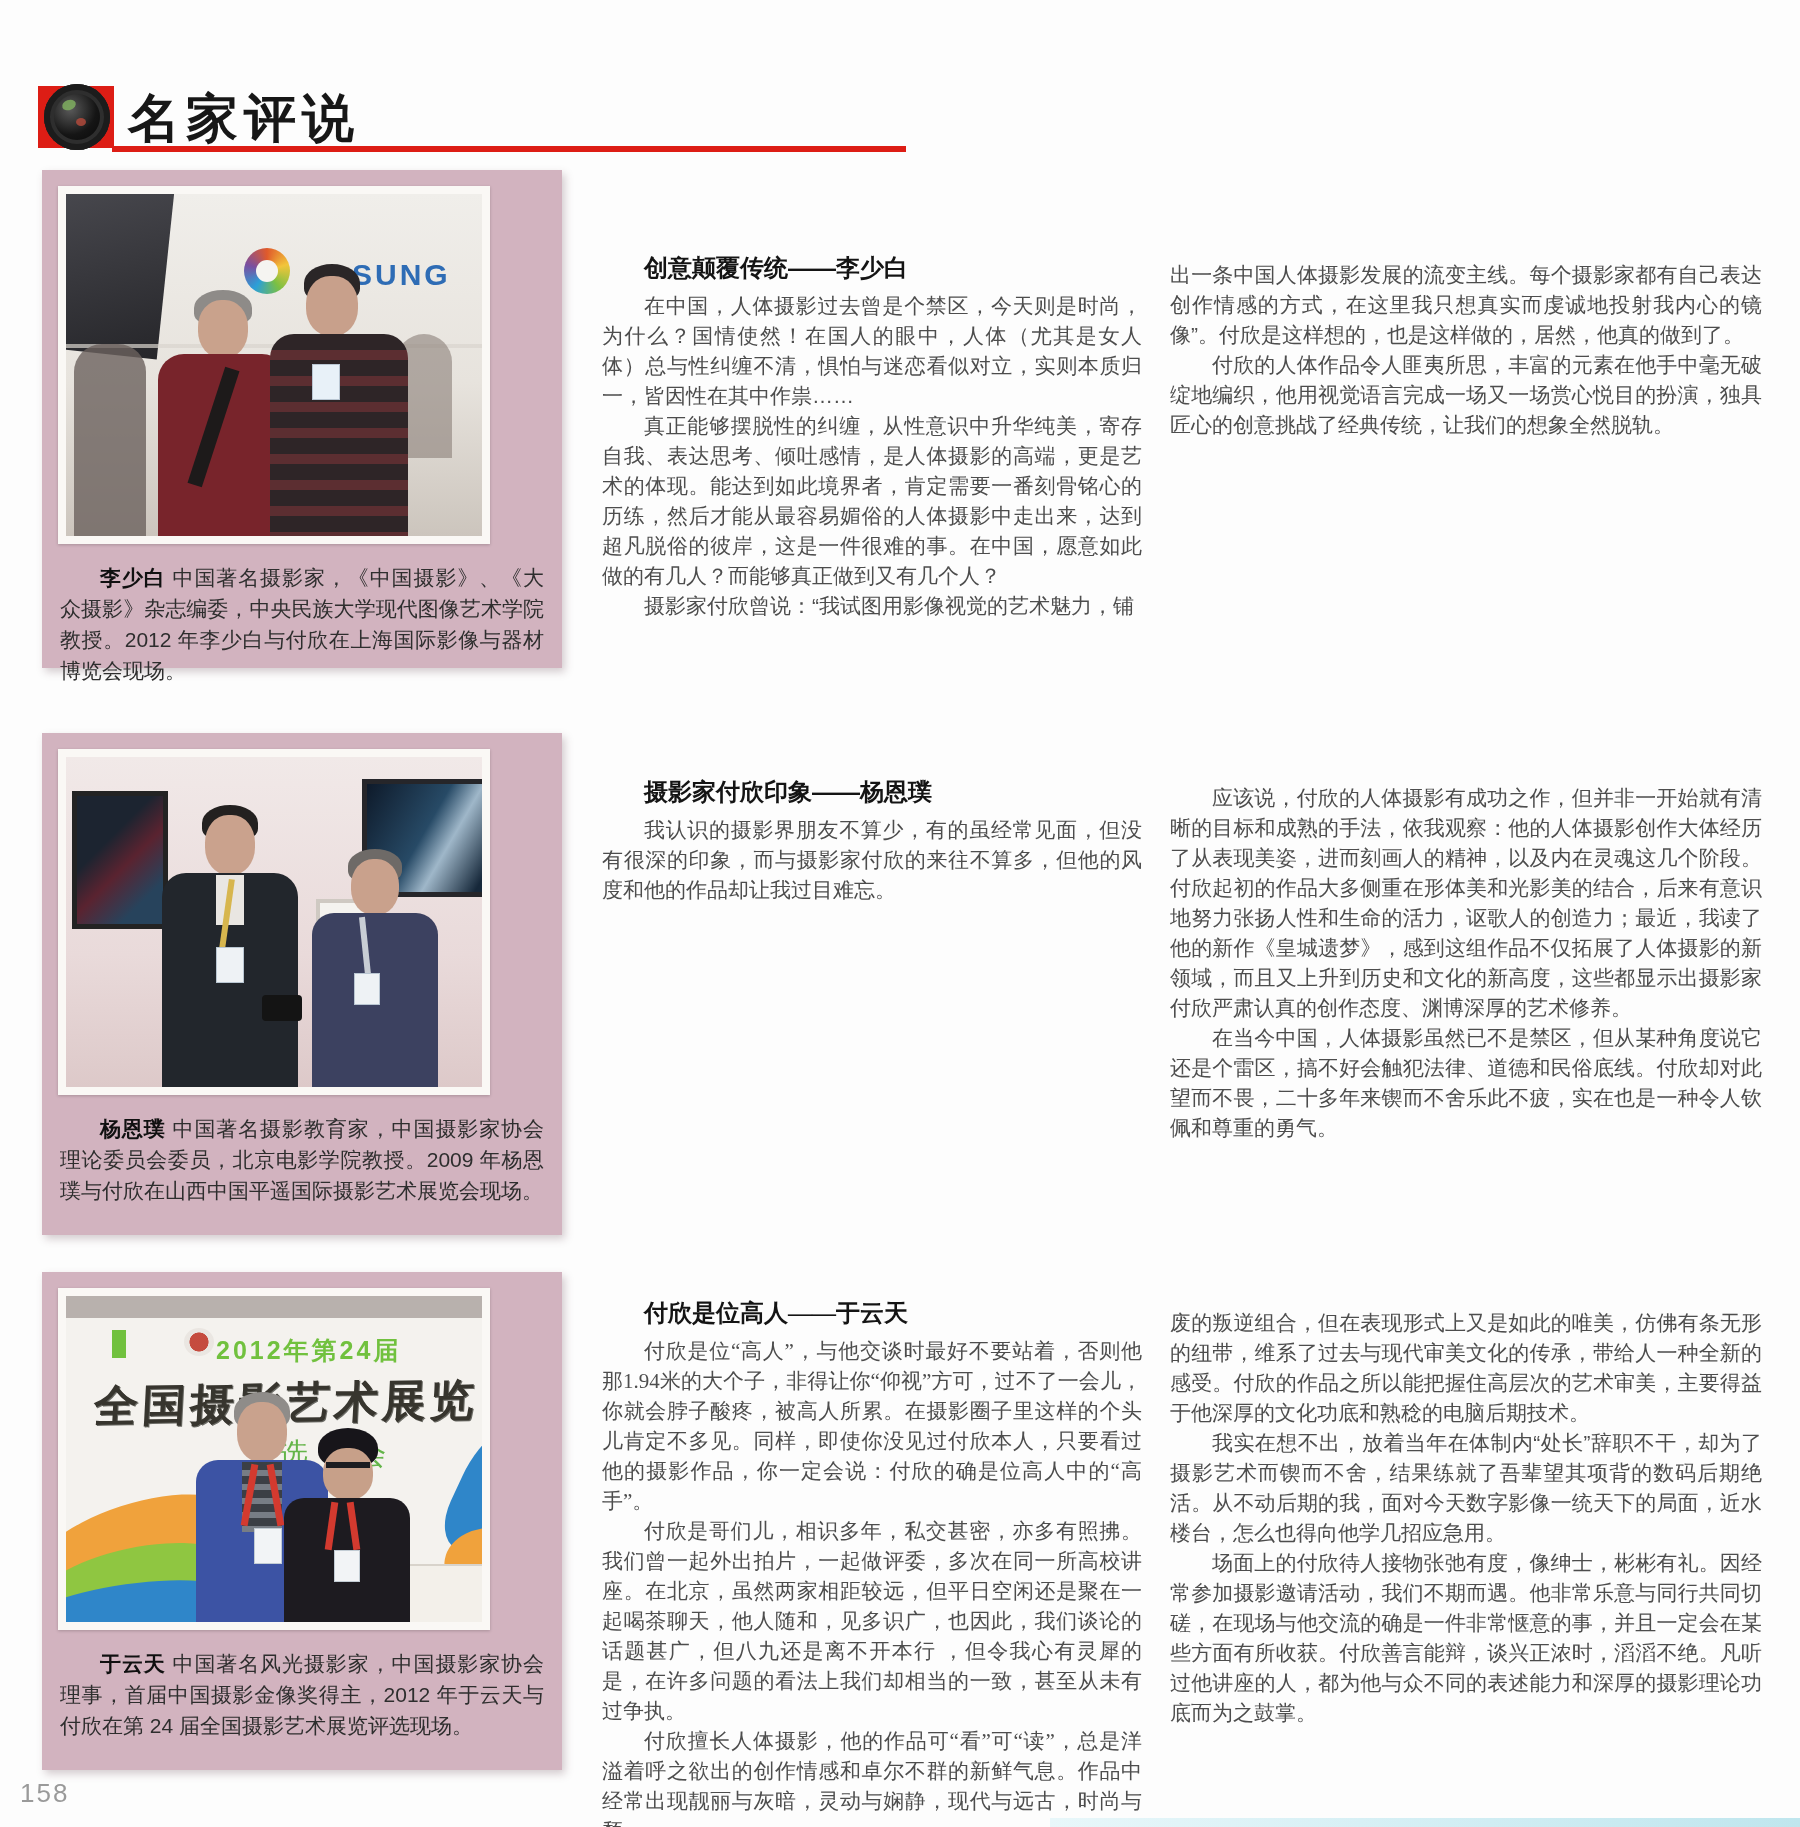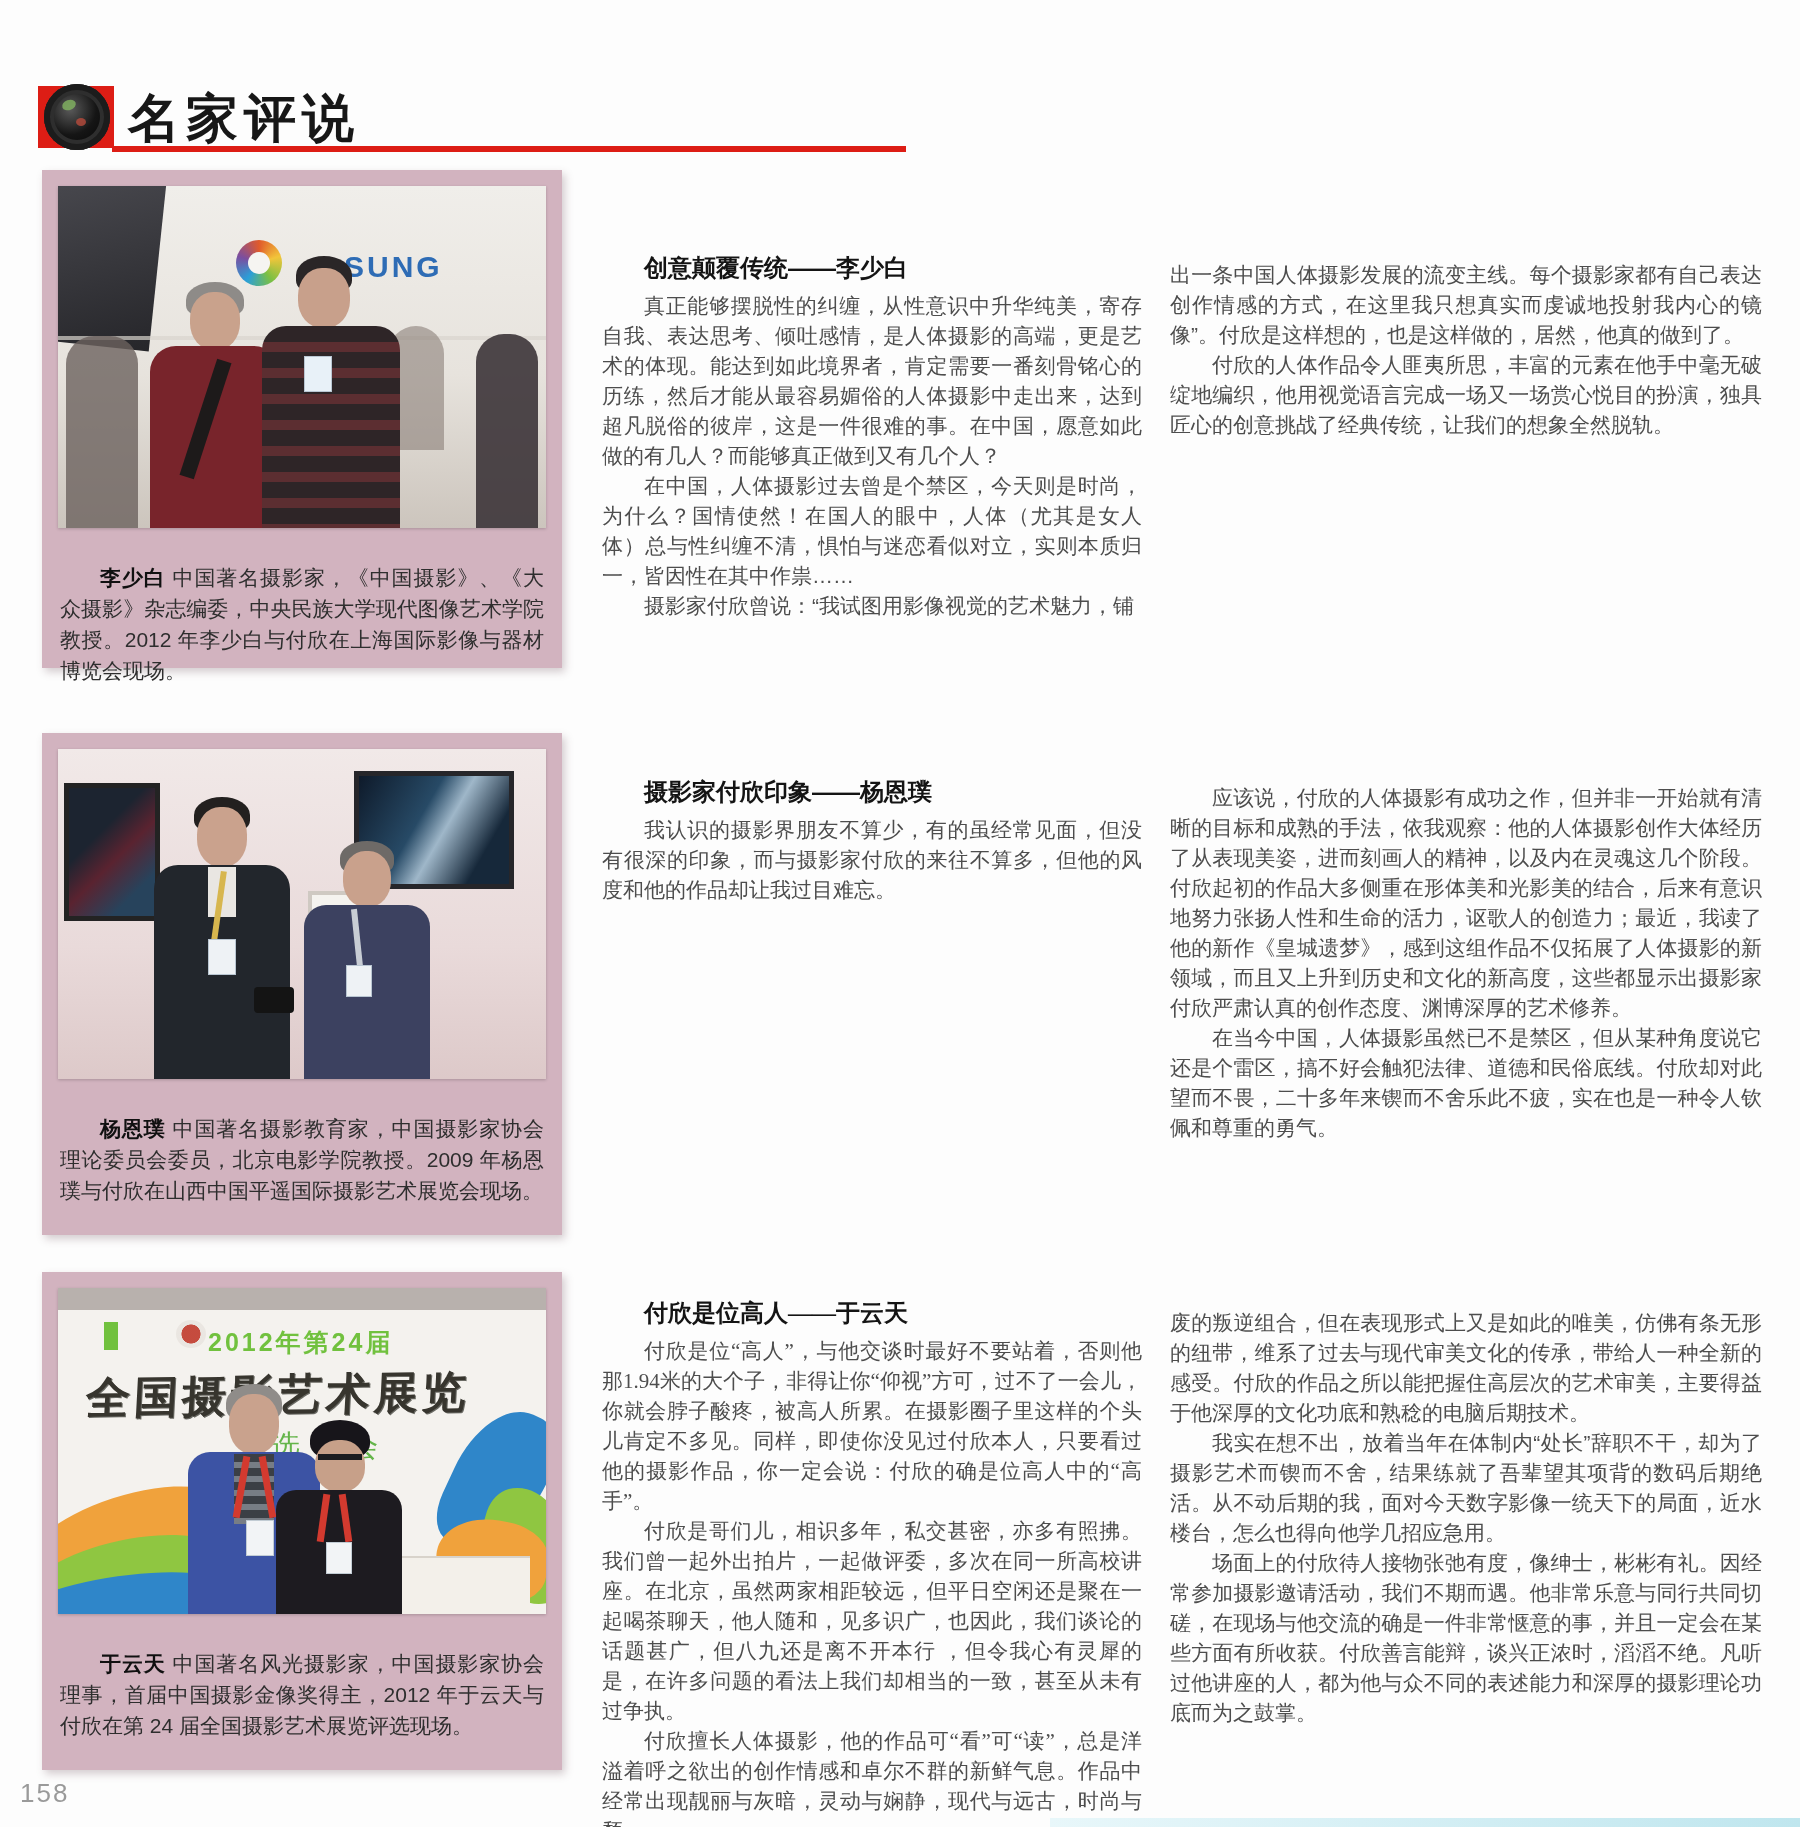--- a/index.html
+++ b/index.html
@@ -30,21 +30,21 @@
   .sec{position:absolute;left:0;width:1800px;}
   .sec.s1{top:170px;height:500px;}
   .sec.s2{top:733px;height:504px;}
   .sec.s3{top:1272px;height:500px;}
 
   .pframe{position:absolute;left:42px;top:0;width:520px;background:var(--frame_pink);
           box-shadow:3px 4px 8px rgba(90,60,70,.25);}
   .s1 .pframe{height:498px;}
   .s2 .pframe{height:502px;}
   .s3 .pframe{height:498px;}
-  .photo{position:absolute;left:16px;top:16px;width:488px;background:#faf8f5;padding:0;
+  .photo{position:absolute;left:16px;top:16px;width:432px;background:#faf8f5;padding:8px;
          box-sizing:border-box;box-shadow:0 1px 3px rgba(0,0,0,.2);}
   .pic{position:relative;overflow:hidden;}
   .pic1{height:342px;background:linear-gradient(180deg,#f0eeea 0%,#e7e3dd 55%,#ccc5bd 100%);}
   .pic2{height:330px;background:linear-gradient(180deg,#f1e9e8 0%,#e9dada 60%,#ddc9c9 100%);}
   .pic3{height:326px;background:#f4f2ee;}
 
   .caption{position:absolute;left:18px;right:18px;margin:0;font-size:21px;line-height:31px;
            color:#2e2e2e;text-align:justify;}
   .s1 .caption{top:392px;}
   .s2 .caption{top:380px;}
@@ -176,22 +176,22 @@
           <div class="hair p1-hairB"></div>
           <div class="head p1-headB"></div>
           <div class="torso p1-torsoB"></div>
           <div class="part p1-badgeB"></div>
         </div>
       </div>
       <p class="caption"><b class="cap-name">李少白</b> <span>中国著名摄影家，《中国摄影》、《大众摄影》杂志编委，中央民族大学现代图像艺术学院教授。2012 年李少白与付欣在上海国际影像与器材博览会现场。</span></p>
     </div>
     <div class="col col1">
       <h2 class="sec-title">创意颠覆传统——李少白</h2>
+      <p class="para">在中国，人体摄影过去曾是个禁区，今天则是时尚，为什么？国情使然！在国人的眼中，人体（尤其是女人体）总与性纠缠不清，惧怕与迷恋看似对立，实则本质归一，皆因性在其中作祟……</p>
       <p class="para">真正能够摆脱性的纠缠，从性意识中升华纯美，寄存自我、表达思考、倾吐感情，是人体摄影的高端，更是艺术的体现。能达到如此境界者，肯定需要一番刻骨铭心的历练，然后才能从最容易媚俗的人体摄影中走出来，达到超凡脱俗的彼岸，这是一件很难的事。在中国，愿意如此做的有几人？而能够真正做到又有几个人？</p>
-      <p class="para">在中国，人体摄影过去曾是个禁区，今天则是时尚，为什么？国情使然！在国人的眼中，人体（尤其是女人体）总与性纠缠不清，惧怕与迷恋看似对立，实则本质归一，皆因性在其中作祟……</p>
       <p class="para">摄影家付欣曾说：“我试图用影像视觉的艺术魅力，铺</p>
     </div>
     <div class="col col2">
       <p class="para cont">出一条中国人体摄影发展的流变主线。每个摄影家都有自己表达创作情感的方式，在这里我只想真实而虔诚地投射我内心的镜像”。付欣是这样想的，也是这样做的，居然，他真的做到了。</p>
       <p class="para">付欣的人体作品令人匪夷所思，丰富的元素在他手中毫无破绽地编织，他用视觉语言完成一场又一场赏心悦目的扮演，独具匠心的创意挑战了经典传统，让我们的想象全然脱轨。</p>
     </div>
   </section>
 
   <section class="sec s2">
     <div class="pframe">

